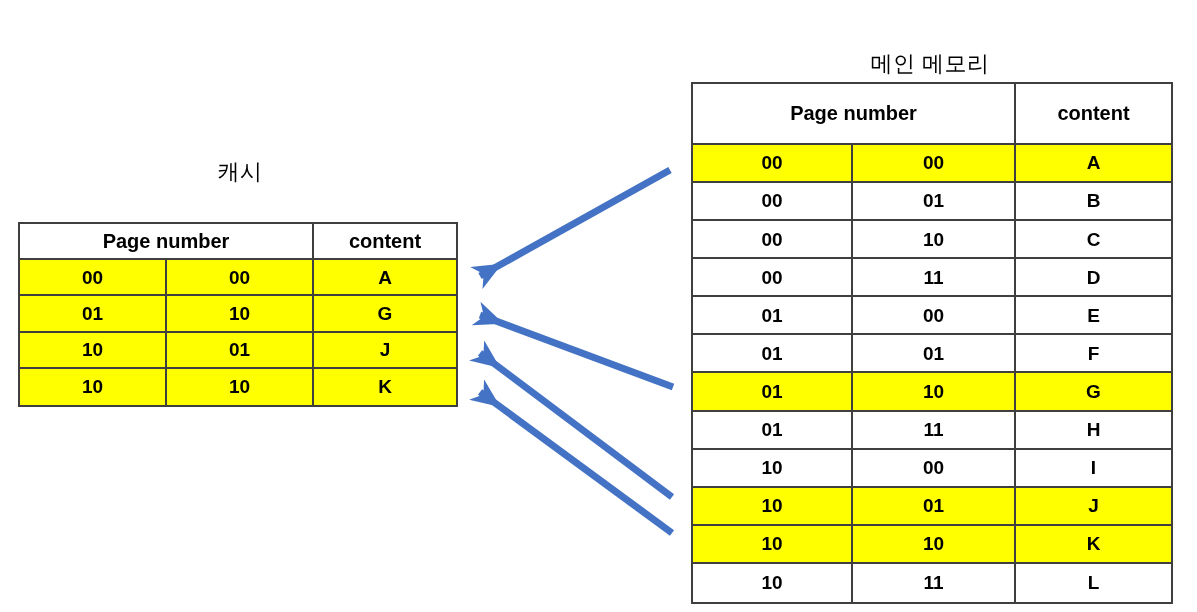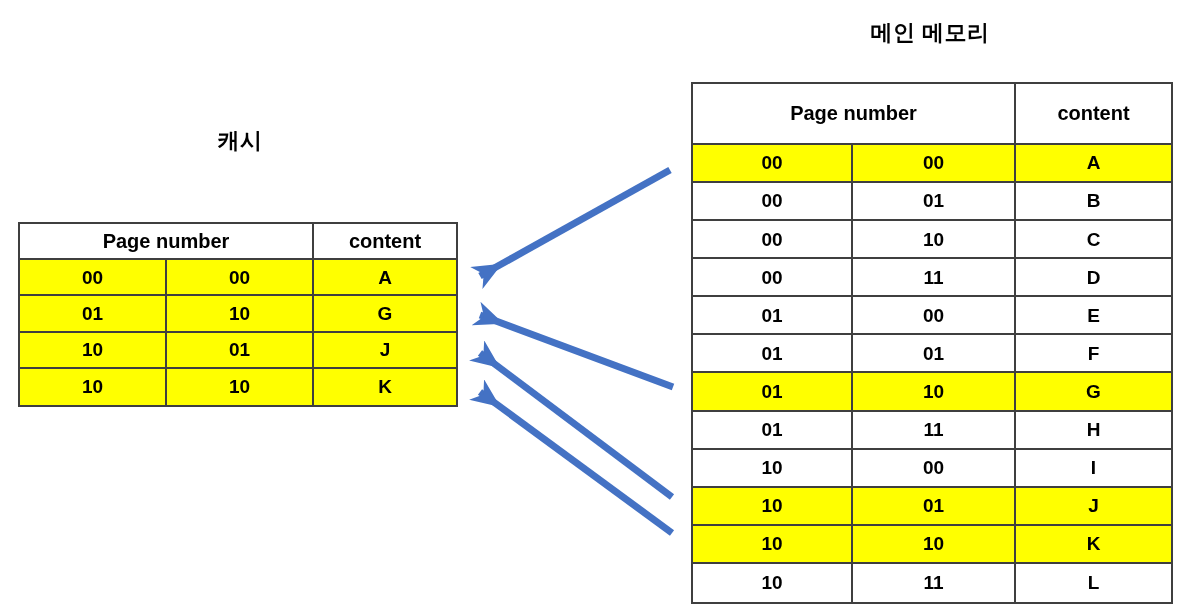--- a/index.html
+++ b/index.html
@@ -13,25 +13,26 @@
     position: relative;
     overflow: hidden;
     font-family: "Liberation Sans", "DejaVu Sans", sans-serif;
     color: #000000;
   }
 
   
   .diagram-title {
     position: absolute;
     font-size: 22px;
-    font-weight: 700;
+    font-weight: 400;
     color: #000000;
     white-space: nowrap;
     text-align: center;
     letter-spacing: 0.5px;
+    margin-top: 31px;
   }
   #cache-title {
     left: 150px;
     top: 126px;
     width: 180px;
   }
   #main-memory-title {
     left: 840px;
     top: 18px;
     width: 180px;

